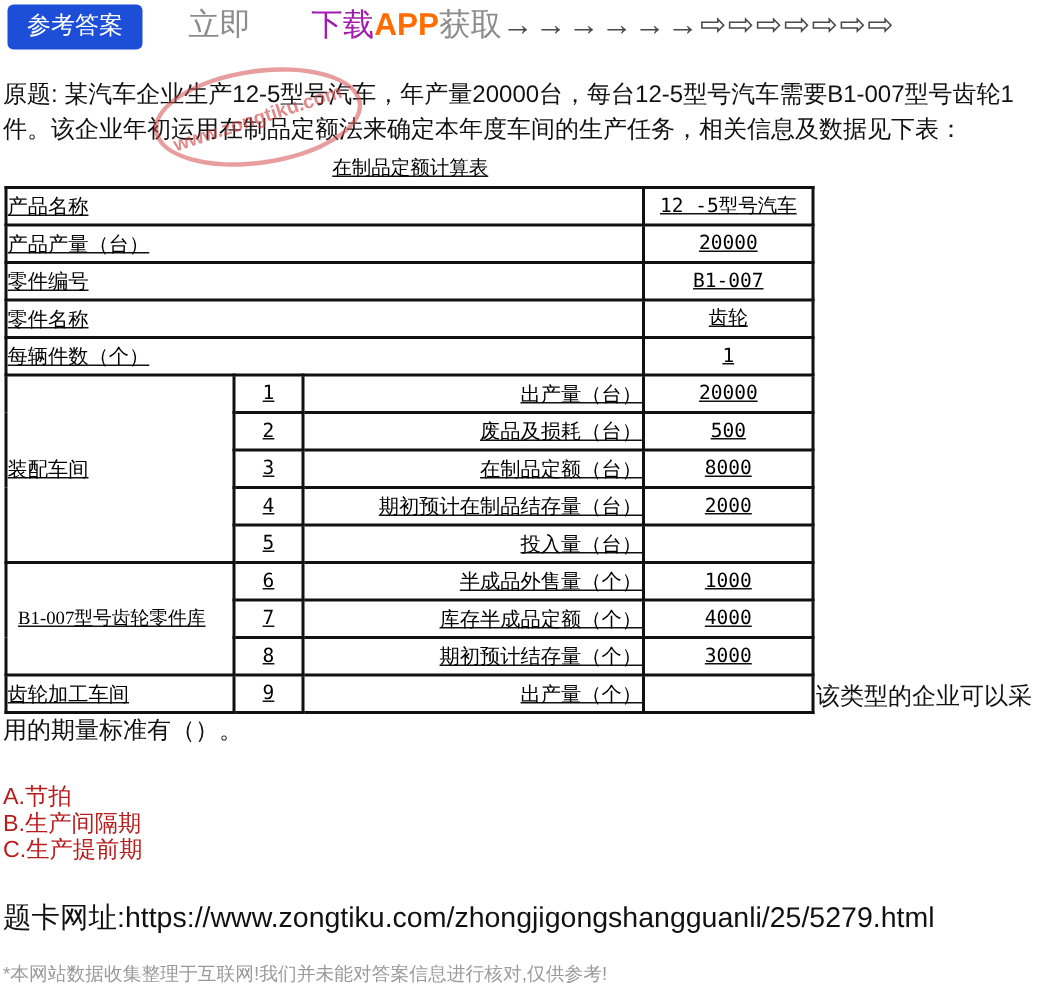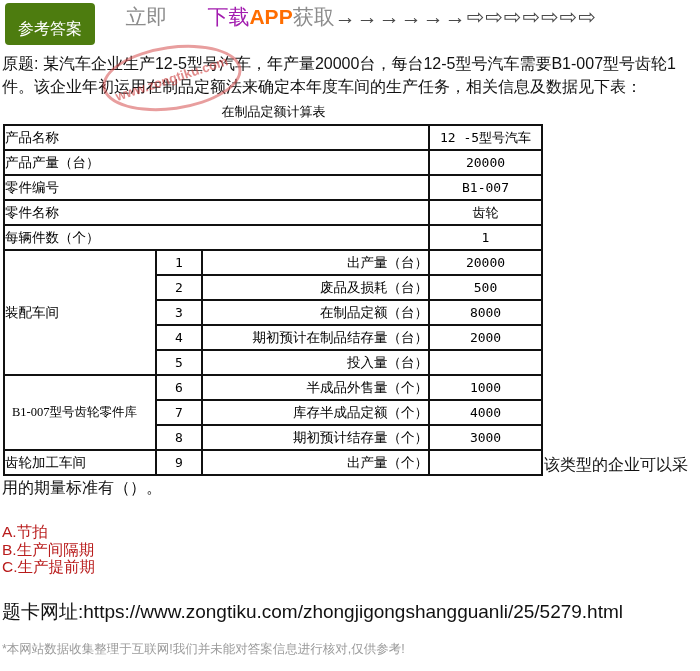--- a/index.html
+++ b/index.html
@@ -1,43 +1,43 @@
 <!DOCTYPE html>
 <html><head>
 <meta charset="utf-8">
 <style>
   * { margin:0; padding:0; box-sizing:border-box; }
   html,body { width:700px; height:671px; background:#fff; overflow:hidden;
     font-family:"Liberation Sans", sans-serif; color:#1a1a1a; position:relative; }
 
   
   .header { padding:3px 0 0 5px; height:33px; white-space:nowrap; }
-  .badge { display:inline-block; background:#4d7c0f; color:#fff; font-size:16px;
-    padding:16px 13px 5px 13px; border-radius:4px; vertical-align:top; }
+  .badge { display:inline-block; background:#1d4ed8; color:#fff; font-size:16px;
+    padding:4px 13px 5px 13px; border-radius:4px; vertical-align:top; }
   .promo { font-size:21px; margin-left:26px; vertical-align:top; line-height:28px; color:#8c8c8c; }
   .promo .g { color:#8c8c8c; }
   .promo .dl { color:#a21caf;margin-left:40px; }
   .promo .app { color:#ff6d00; font-weight:bold;text-align:center; }
   .promo .arr { color:#4a4a4a; letter-spacing:1px; }
 
   
   .question { margin:19px 2px 0 2px; font-size:16px; line-height:23px; color:#111;
     position:relative; z-index:2; }
 
   
   .stamp { position:absolute; left:102px; top:46px; width:140px; height:64px;
     border:3px solid rgba(214,78,78,0.55); border-radius:50%;
     transform:rotate(-8deg); z-index:3; pointer-events:none;
     display:flex; align-items:center; justify-content:center; }
   .stamp span { color:rgba(205,60,60,0.60); font-size:13px; font-weight:bold;
     transform:rotate(-10deg); white-space:nowrap; }
 
   
   .tbl-flow { margin:0 0 0 2px; font-size:16px; line-height:23px; color:#111; }
-  .tbl-block { display:inline-block; vertical-align:bottom; width:541px; margin-left:1px; }
+  .tbl-block { display:inline-block; vertical-align:bottom; width:541px; margin-left:1px;text-decoration:underline; }
   .tbl-title { text-align:center; font-size:13px; margin:2px 0 1px 0; color:#000;
     font-family:"Liberation Serif", serif; }
   table.quota { border-collapse:collapse; width:538px; table-layout:fixed;
     font-family:"Liberation Serif", serif; font-size:13.5px; color:#000; }
   table.quota td { border:2px solid #111; height:25px; padding:0; overflow:hidden; }
   td.lbl  { text-align:left; padding-left:24px; }
   td.glbl { text-align:left; padding-left:22px; }
   td.glbl.tight { padding-left:7px; font-size:12.5px; white-space:nowrap; }
   td.no   { text-align:center; font-family:"DejaVu Sans Mono", monospace; font-size:13px; }
   td.desc { text-align:right; padding-left:30px; }

